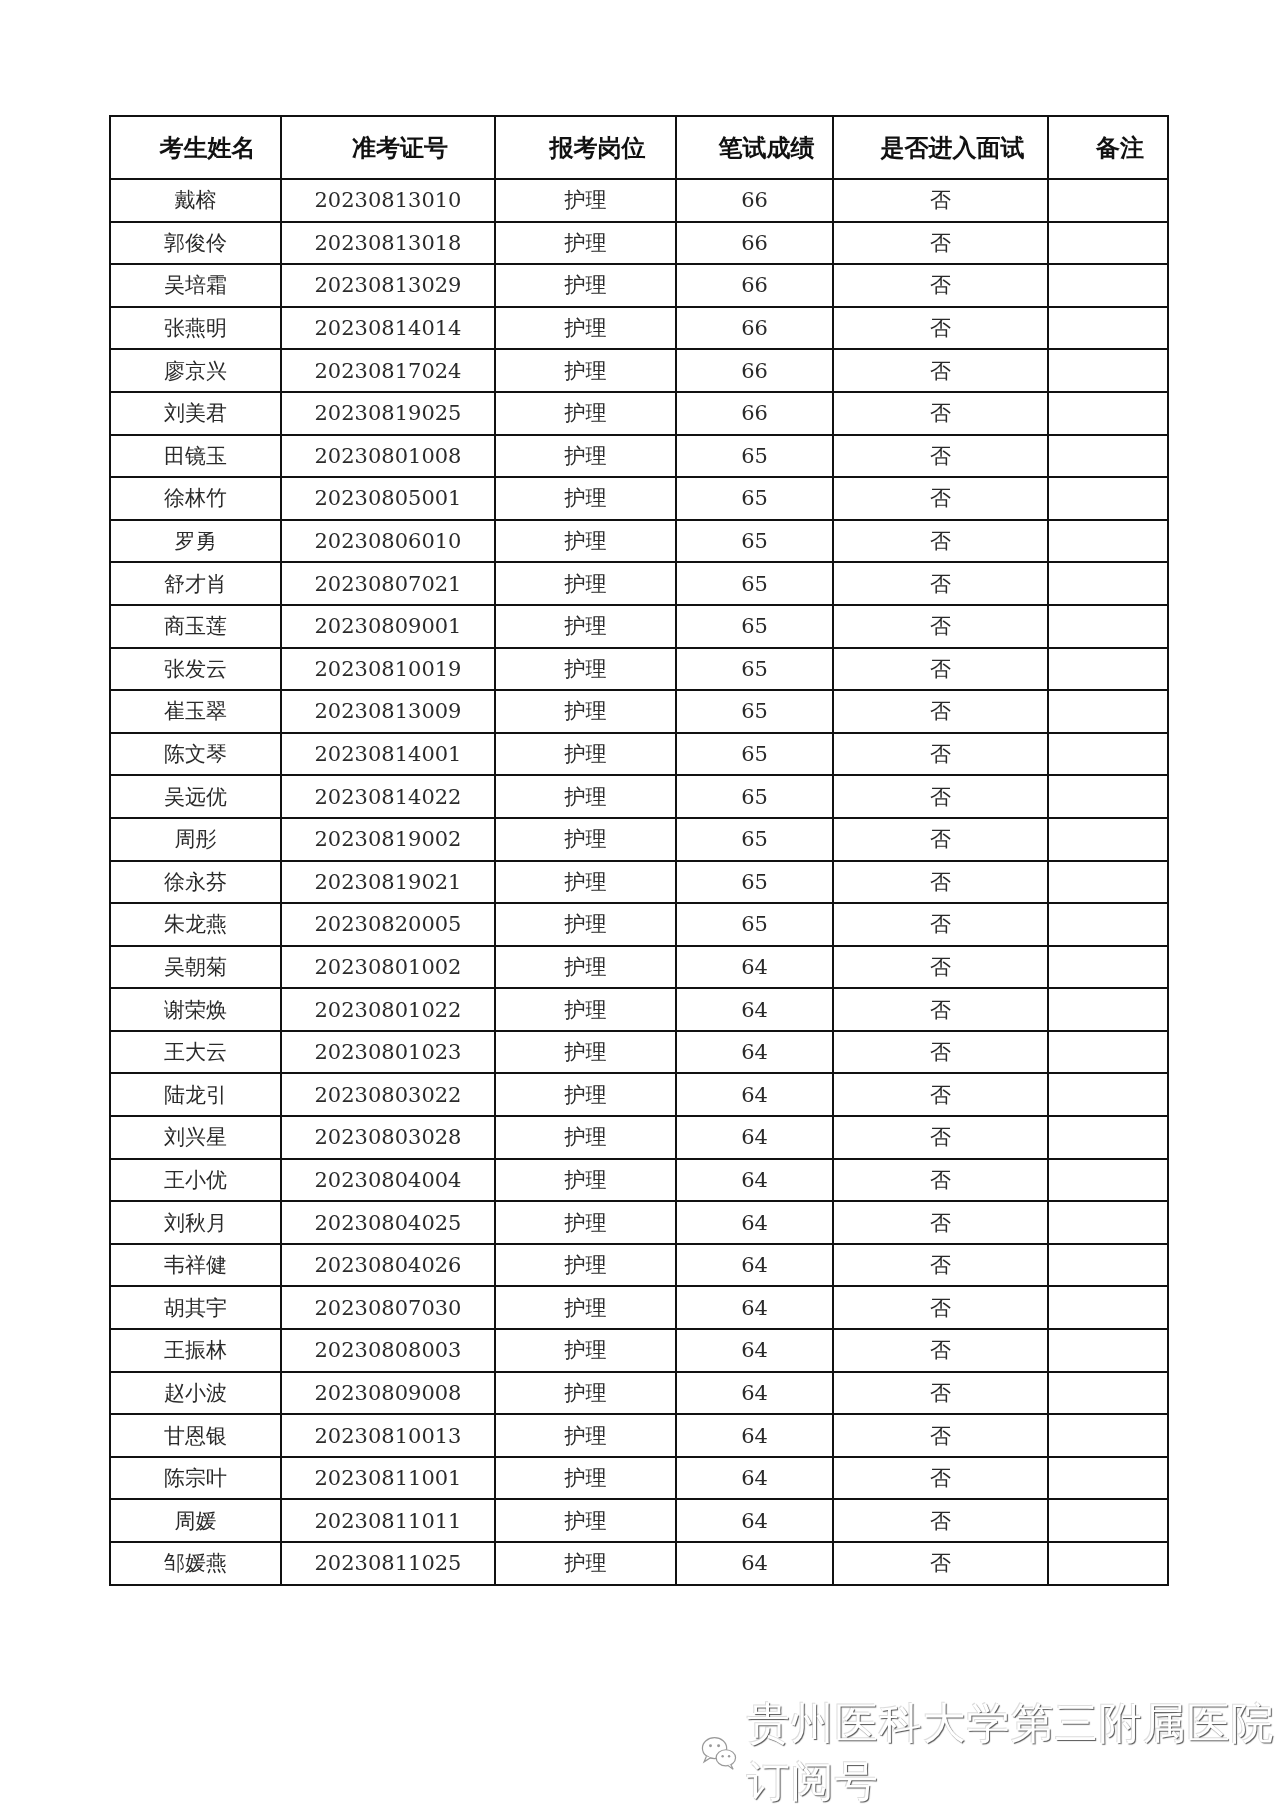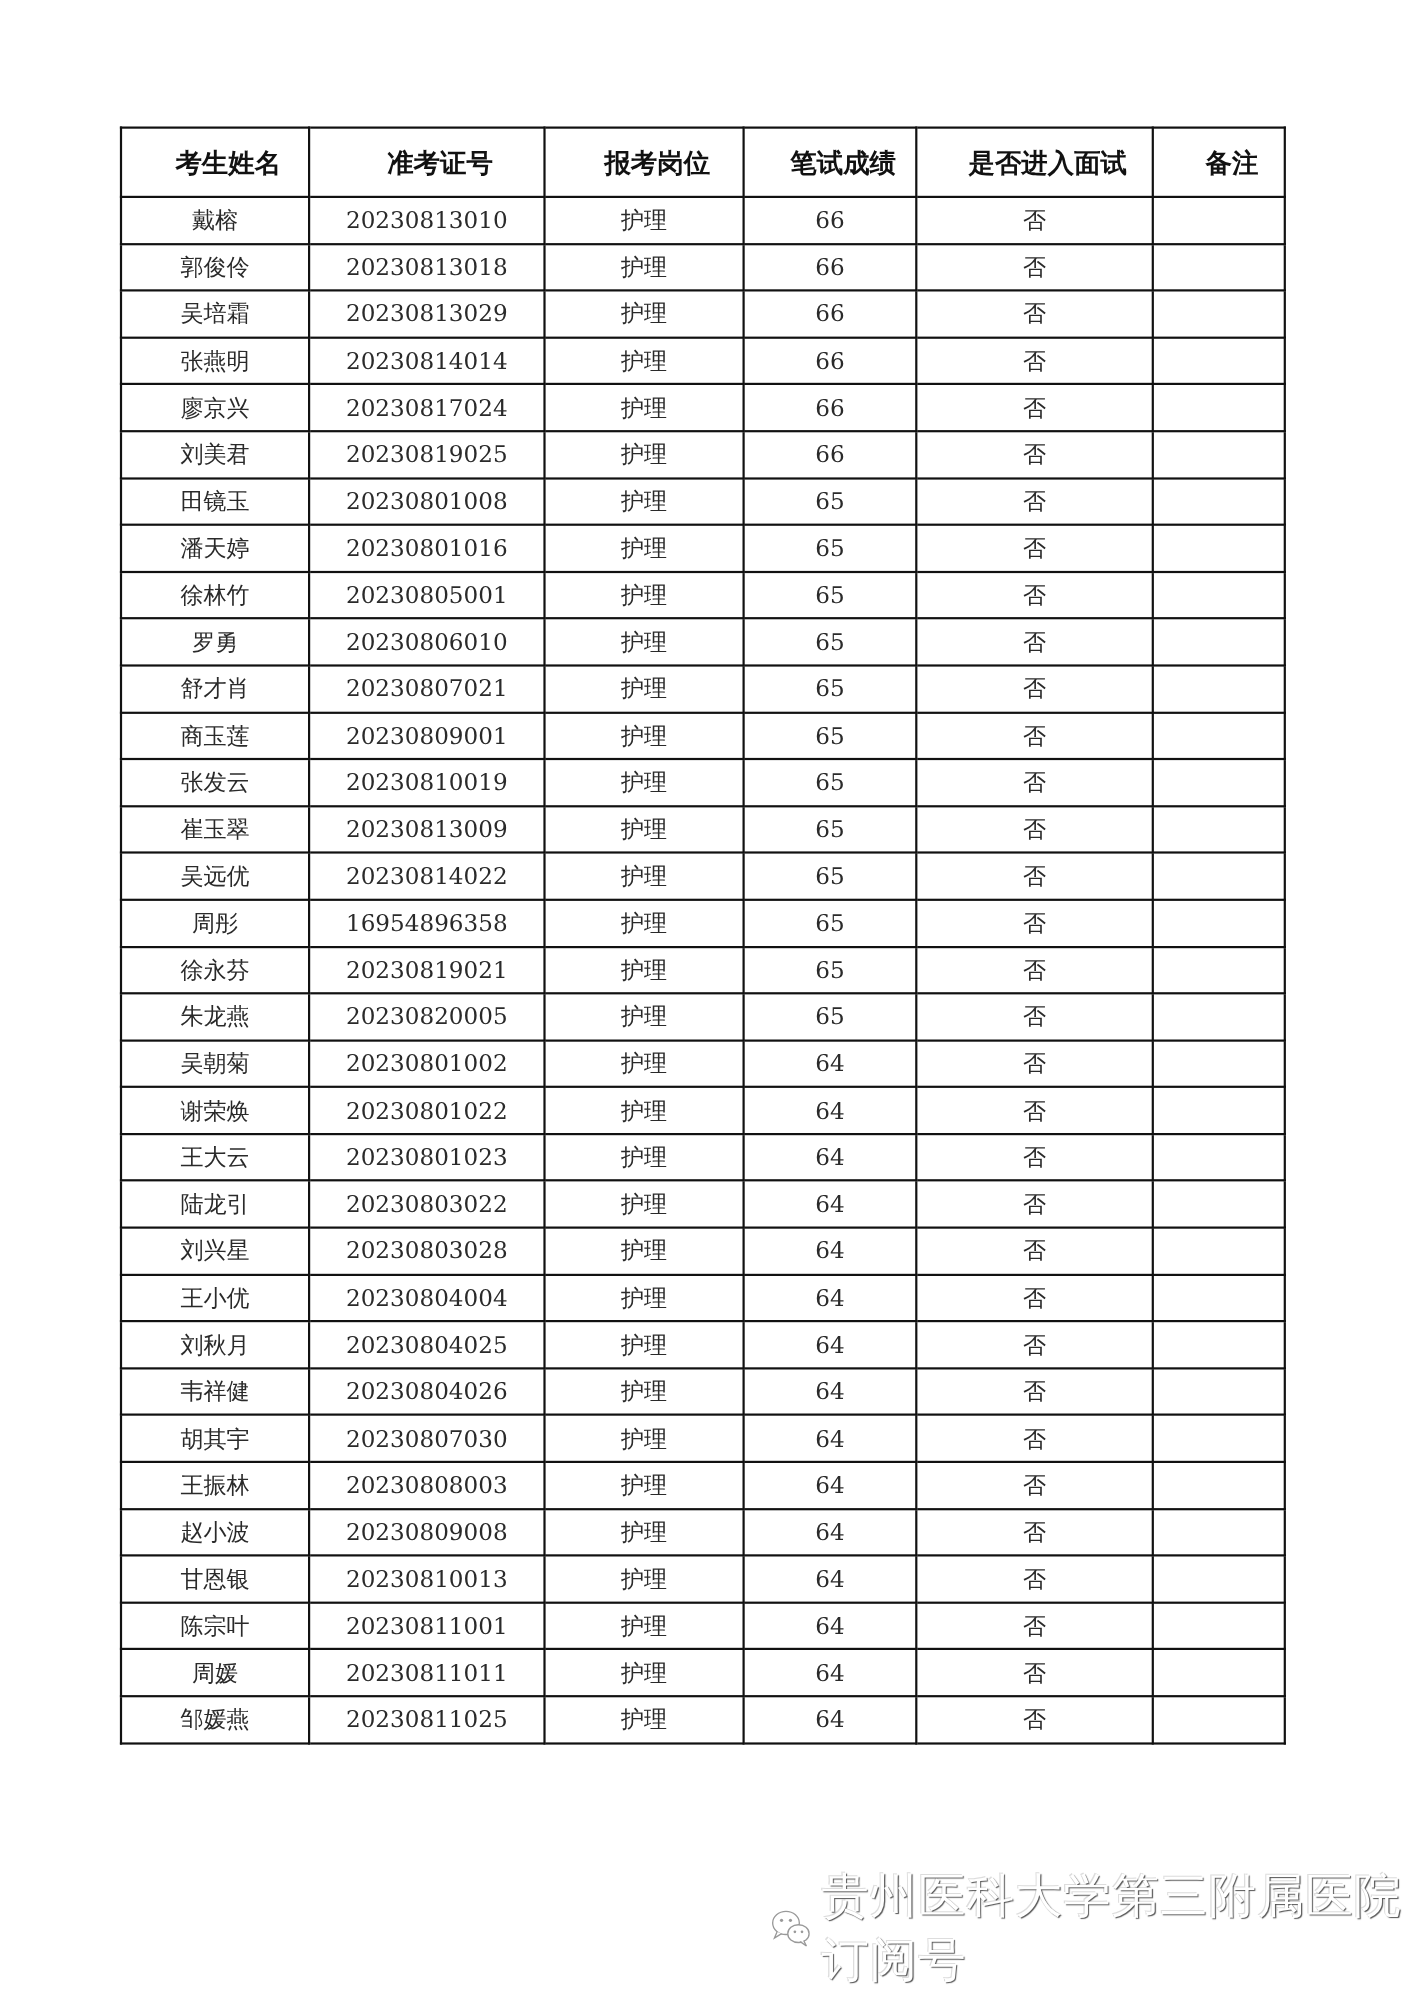--- a/index.html
+++ b/index.html
@@ -104,28 +104,20 @@
       </tr>
       <tr>
         <td>田镜玉</td>
         <td>20230801008</td>
         <td>护理</td>
         <td>65</td>
         <td>否</td>
         <td></td>
       </tr>
       <tr>
-        <td>潘天婷</td>
-        <td>20230801016</td>
-        <td>护理</td>
-        <td>65</td>
-        <td>否</td>
-        <td></td>
-      </tr>
-      <tr>
         <td>徐林竹</td>
         <td>20230805001</td>
         <td>护理</td>
         <td>65</td>
         <td>否</td>
         <td></td>
       </tr>
       <tr>
         <td>罗勇</td>
         <td>20230806010</td>
@@ -160,30 +152,38 @@
       </tr>
       <tr>
         <td>崔玉翠</td>
         <td>20230813009</td>
         <td>护理</td>
         <td>65</td>
         <td>否</td>
         <td></td>
       </tr>
       <tr>
+        <td>陈文琴</td>
+        <td>20230814001</td>
+        <td>护理</td>
+        <td>65</td>
+        <td>否</td>
+        <td></td>
+      </tr>
+      <tr>
         <td>吴远优</td>
         <td>20230814022</td>
         <td>护理</td>
         <td>65</td>
         <td>否</td>
         <td></td>
       </tr>
       <tr>
         <td>周彤</td>
-        <td>16954896358</td>
+        <td>20230819002</td>
         <td>护理</td>
         <td>65</td>
         <td>否</td>
         <td></td>
       </tr>
       <tr>
         <td>徐永芬</td>
         <td>20230819021</td>
         <td>护理</td>
         <td>65</td>

